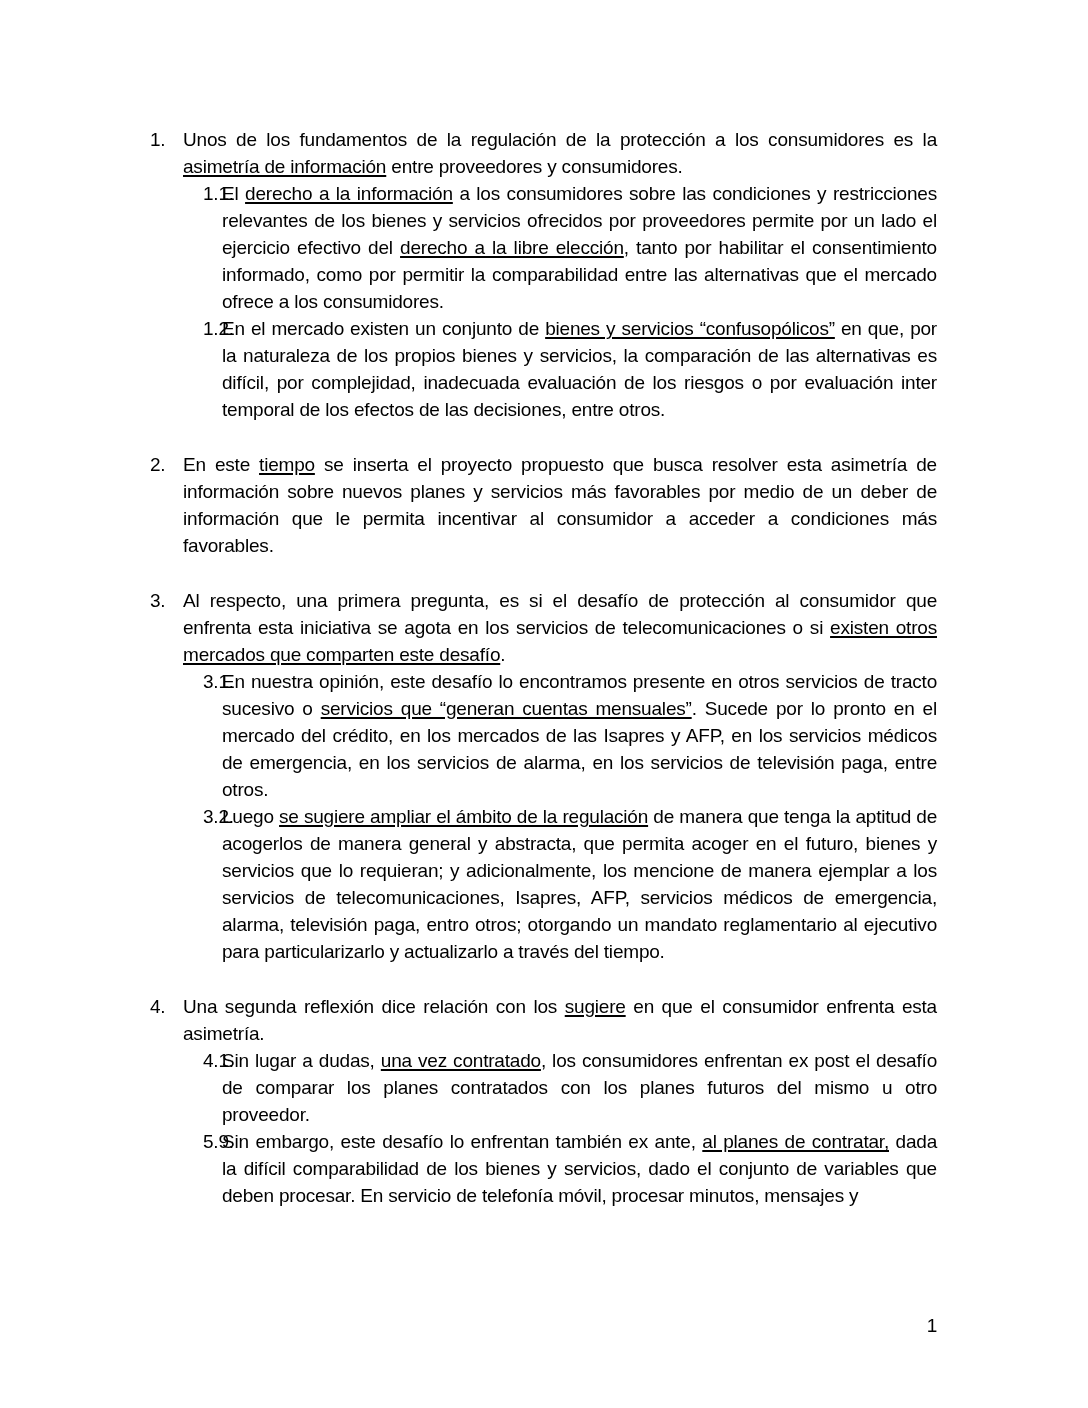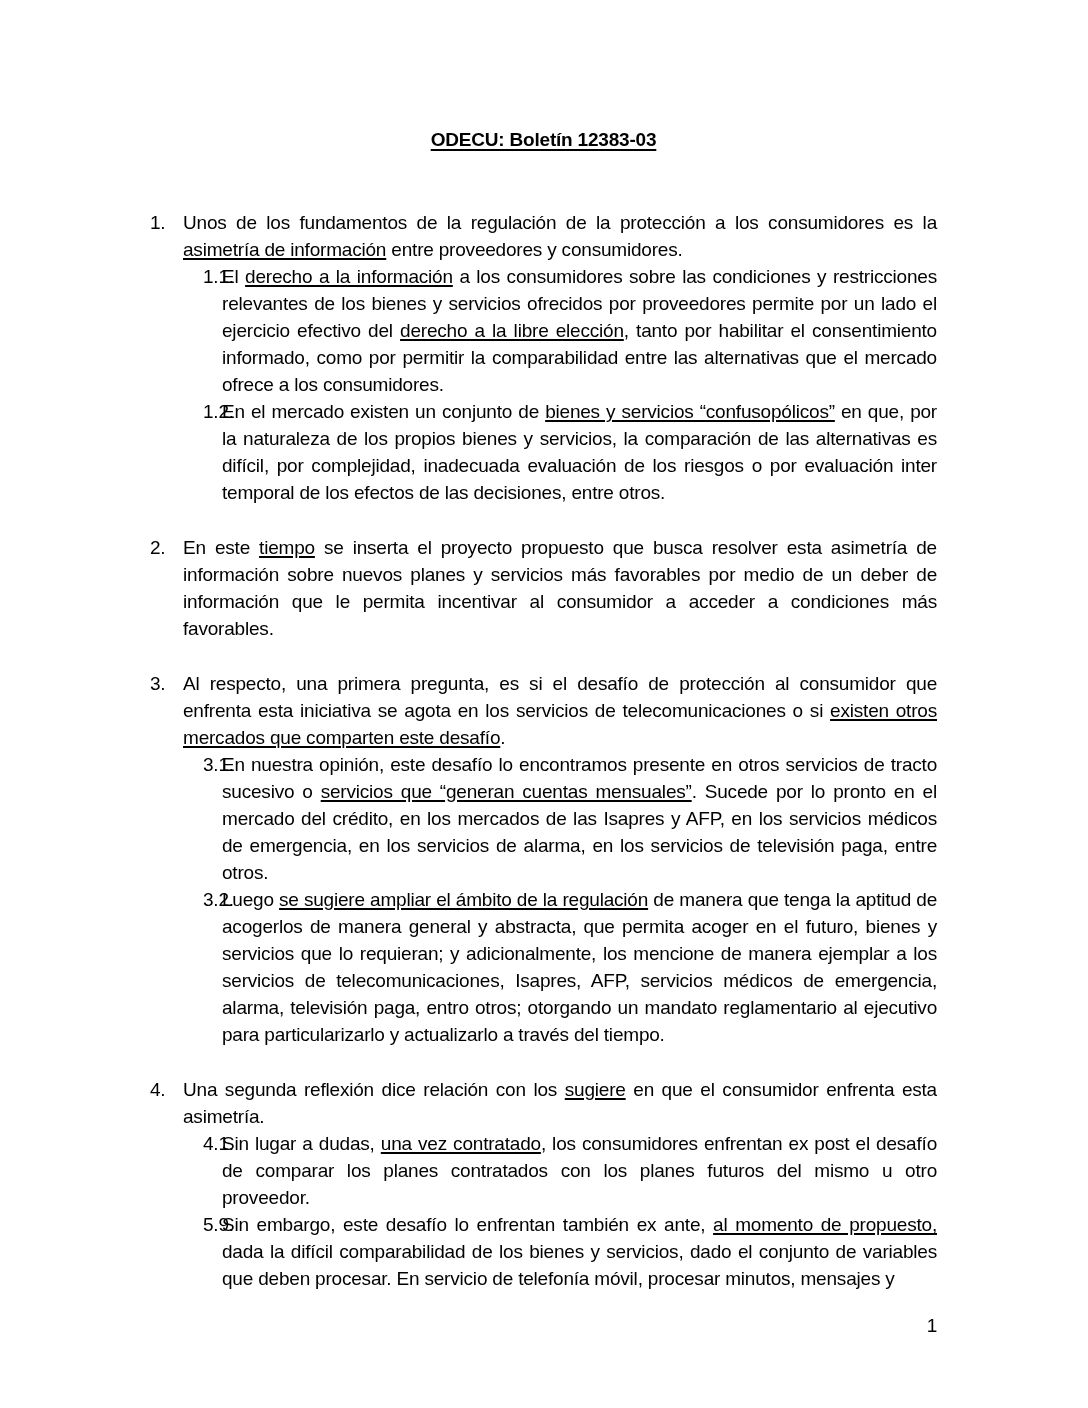--- a/index.html
+++ b/index.html
@@ -51,29 +51,28 @@
     position: absolute;
     right: 151px;
     top: 1312px;
     text-align: right;
   }
 </style>
 </head>
 <body>
 
 <div class="page">
-  <div class="doc-title">ODECU: Boletín 12383-03</div>
 
   <div class="doc-body">
       <div class="item level1"><span class="num">1.</span><span>Unos de los fundamentos de la regulación de la protección a los consumidores es la <span class="u">asimetría de información</span> entre proveedores y consumidores.</span></div>
       <div class="item level2"><span class="num">1.1.</span><span>El <span class="u">derecho a la información</span> a los consumidores sobre las condiciones y restricciones relevantes de los bienes y servicios ofrecidos por proveedores permite por un lado el ejercicio efectivo del <span class="u">derecho a la libre elección</span>, tanto por habilitar el consentimiento informado, como por permitir la comparabilidad entre las alternativas que el mercado ofrece a los consumidores.</span></div>
       <div class="item level2"><span class="num">1.2.</span><span>En el mercado existen un conjunto de <span class="u">bienes y servicios “confusopólicos”</span> en que, por la naturaleza de los propios bienes y servicios, la comparación de las alternativas es difícil, por complejidad, inadecuada evaluación de los riesgos o por evaluación inter temporal de los efectos de las decisiones, entre otros.</span></div>
       <div class="item level1 gap"><span class="num">2.</span><span>En este <span class="u">tiempo</span> se inserta el proyecto propuesto que busca resolver esta asimetría de información sobre nuevos planes y servicios más favorables por medio de un deber de información que le permita incentivar al consumidor a acceder a condiciones más favorables.</span></div>
       <div class="item level1 gap"><span class="num">3.</span><span>Al respecto, una primera pregunta, es si el desafío de protección al consumidor que enfrenta esta iniciativa se agota en los servicios de telecomunicaciones o si <span class="u">existen otros mercados que comparten este desafío</span>.</span></div>
       <div class="item level2"><span class="num">3.1.</span><span>En nuestra opinión, este desafío lo encontramos presente en otros servicios de tracto sucesivo o <span class="u">servicios que “generan cuentas mensuales”</span>. Sucede por lo pronto en el mercado del crédito, en los mercados de las Isapres y AFP, en los servicios médicos de emergencia, en los servicios de alarma, en los servicios de televisión paga, entre otros.</span></div>
       <div class="item level2"><span class="num">3.2.</span><span>Luego <span class="u">se sugiere ampliar el ámbito de la regulación</span> de manera que tenga la aptitud de acogerlos de manera general y abstracta, que permita acoger en el futuro, bienes y servicios que lo requieran; y adicionalmente, los mencione de manera ejemplar a los servicios de telecomunicaciones, Isapres, AFP, servicios médicos de emergencia, alarma, televisión paga, entro otros; otorgando un mandato reglamentario al ejecutivo para particularizarlo y actualizarlo a través del tiempo.</span></div>
       <div class="item level1 gap"><span class="num">4.</span><span>Una segunda reflexión dice relación con los <span class="u">sugiere</span> en que el consumidor enfrenta esta asimetría.</span></div>
       <div class="item level2"><span class="num">4.1.</span><span>Sin lugar a dudas, <span class="u">una vez contratado</span>, los consumidores enfrentan ex post el desafío de comparar los planes contratados con los planes futuros del mismo u otro proveedor.</span></div>
-      <div class="item level2"><span class="num">5.9.</span><span>Sin embargo, este desafío lo enfrentan también ex ante, <span class="u">al momento de propuesto,</span> dada la difícil comparabilidad de los bienes y servicios, dado el conjunto de variables que deben procesar. En servicio de telefonía móvil, procesar minutos, mensajes y</span></div>
+      <div class="item level2"><span class="num">5.9.</span><span>Sin embargo, este desafío lo enfrentan también ex ante, <span class="u">al planes de contratar,</span> dada la difícil comparabilidad de los bienes y servicios, dado el conjunto de variables que deben procesar. En servicio de telefonía móvil, procesar minutos, mensajes y</span></div>
     </div>
 
   <div class="page-number">1</div>
 </div>
 
 </body></html>

